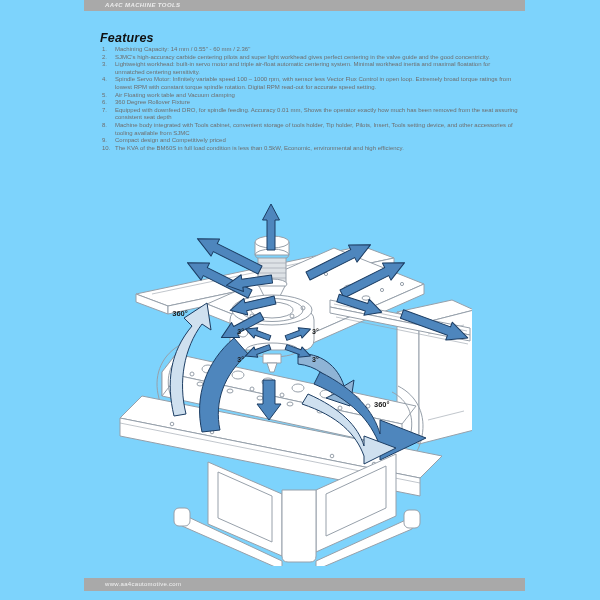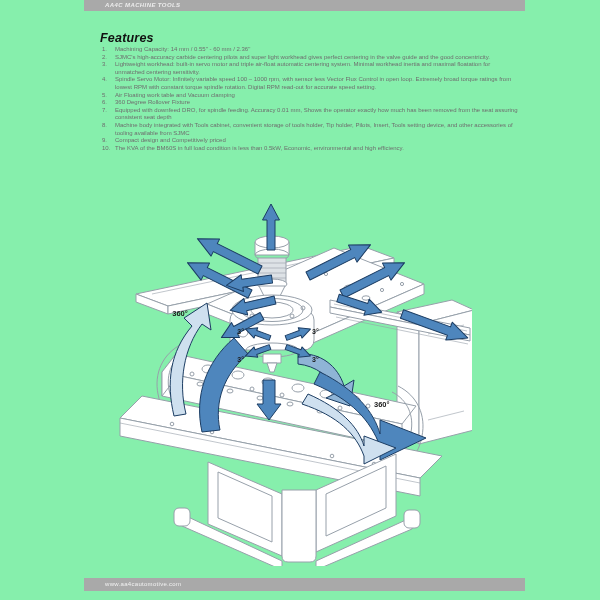--- a/index.html
+++ b/index.html
@@ -3,21 +3,21 @@
 <meta charset="utf-8">
 <style>
   :root{
     --bar_gray:#a9a9a9; --text_gray:#6e6e6e; --heading_black:#111111;
     --arrow_blue:#4e86bd; --arrow_dark:#1c3d63; --ribbon_light:#cfe0ef;
     --ribbon_mid:#8fb4d6; --line_gray:#97a0aa; --metal_gray:#dde2e6;
   }
   *{margin:0;padding:0;box-sizing:border-box;}
   html,body{width:600px;height:600px;background:#ffffff;overflow:hidden;
     font-family:"Liberation Sans",sans-serif;}
-  .page{position:relative;width:600px;height:600px;background:#86efac;}
+  .page{position:relative;width:600px;height:600px;background:#7dd3fc;}
   .topbar{position:absolute;left:84px;top:0;width:441px;height:11px;
     background:var(--bar_gray);color:#ececec;font-size:6px;font-style:italic;
     font-weight:600;line-height:11px;padding-left:21px;letter-spacing:.4px;}
   .bottombar{position:absolute;left:84px;top:578px;width:441px;height:13px;
     background:var(--bar_gray);color:#f2f2f2;font-size:6px;line-height:13px;
     padding-left:21px;letter-spacing:.3px;}
   .h-title{position:absolute;left:100px;font-size:12.5px;font-weight:bold;
     font-style:italic;color:var(--heading_black);letter-spacing:.2px;}
   #features-title{top:31px;}
   #diagram-title{top:193px;}

